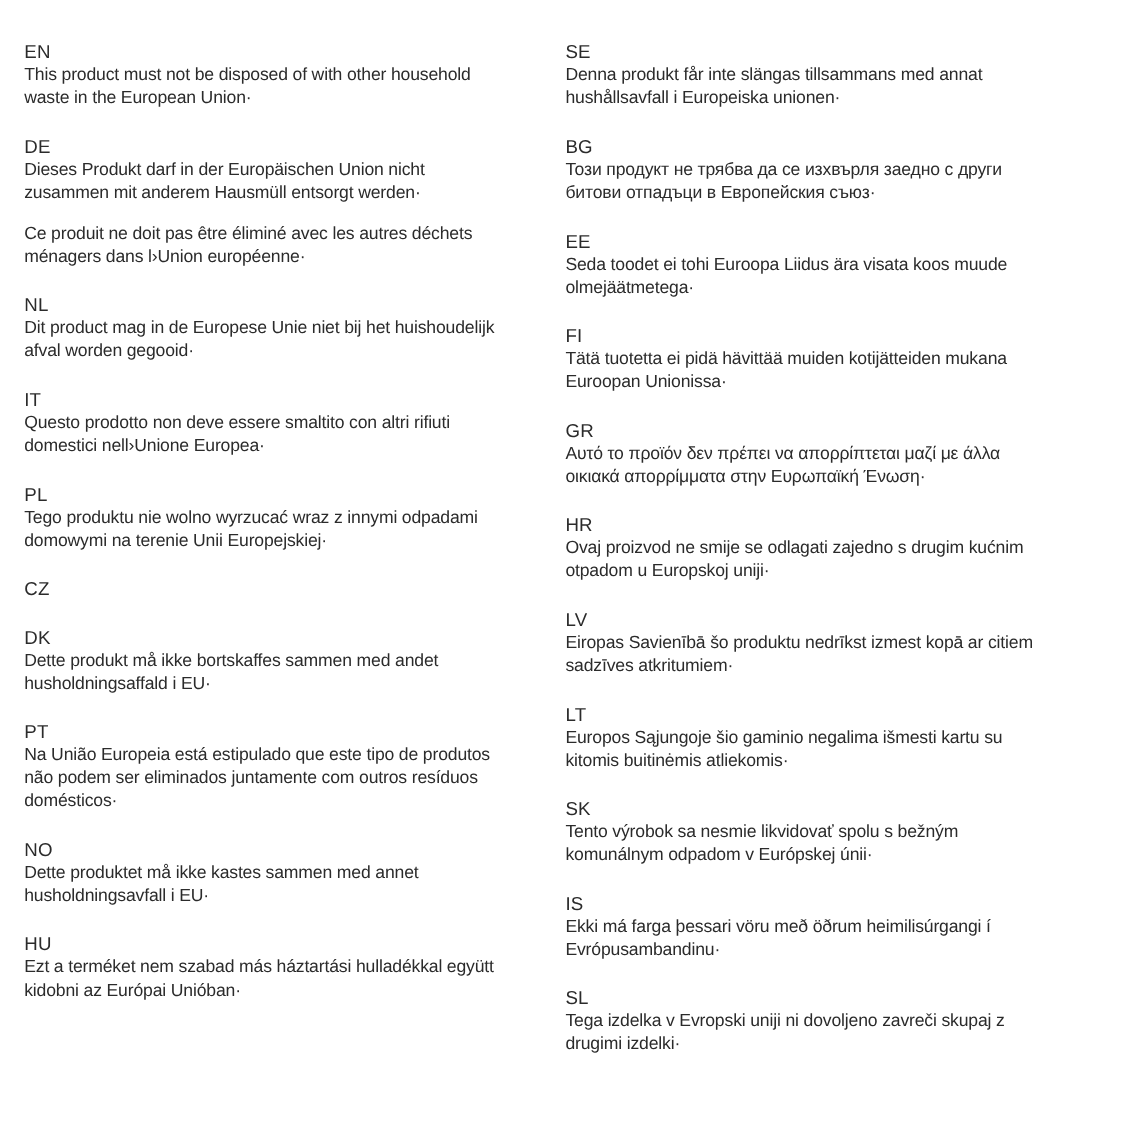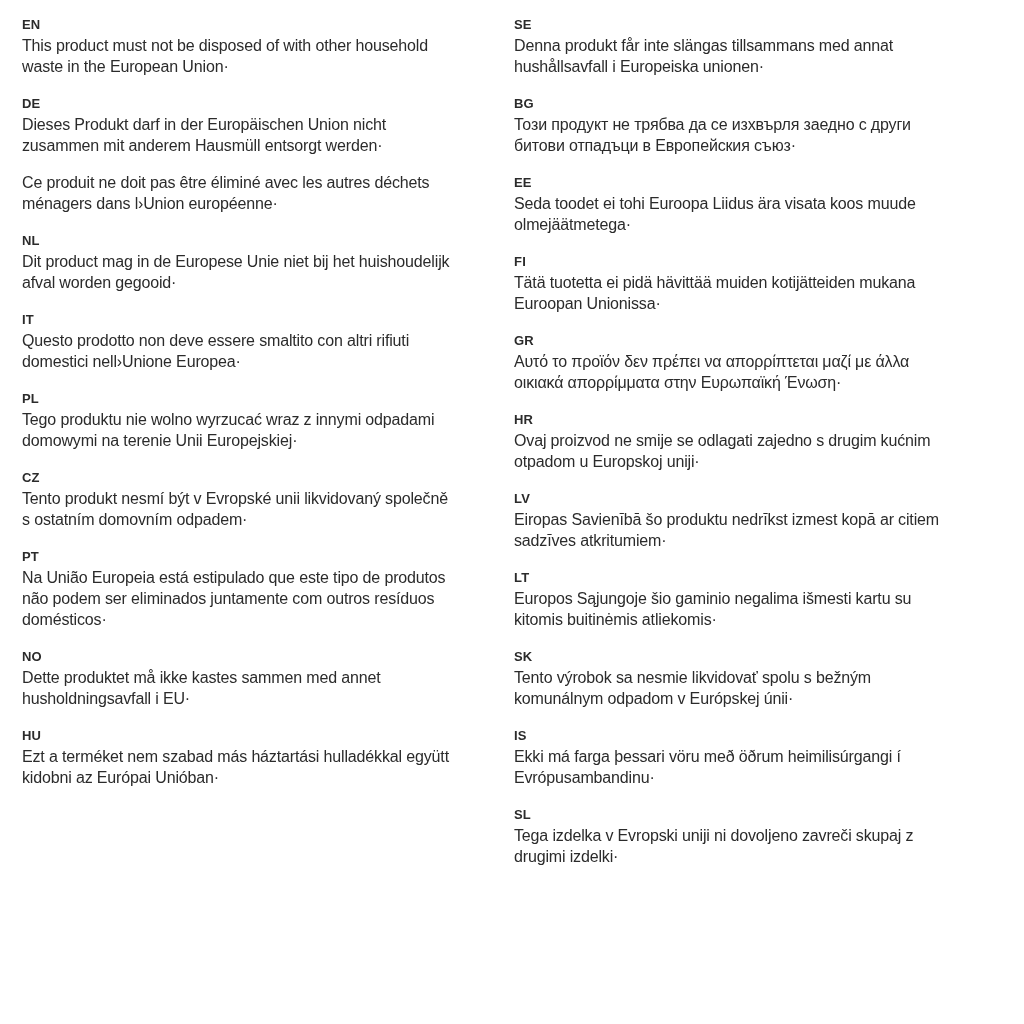--- a/index.html
+++ b/index.html
@@ -24,24 +24,25 @@
     flex: 0 0 492px;
   }
   .col.right {
     width: 502px;
     flex: 0 0 502px;
   }
   .notice {
     margin-bottom: 16px;
   }
   .lang-code {
-    font-size: 13px;
+    font-size: 17px;
     line-height: 21px;
-    font-weight: 700;
+    font-weight: 400;
     letter-spacing: 0.2px;
+    margin-top: 23px;
   }
   .notice-text {
     font-size: 16px;
     line-height: 21px;
     letter-spacing: -0.15px;
     white-space: pre;
   }
 </style>
 </head>
 <body>
@@ -73,22 +74,25 @@
       <div class="notice-text">Questo prodotto non deve essere smaltito con altri rifiuti
 domestici nell›Unione Europea·</div>
     </div>
     <div class="notice">
       <div class="lang-code">PL</div>
       <div class="notice-text">Tego produktu nie wolno wyrzucać wraz z innymi odpadami
 domowymi na terenie Unii Europejskiej·</div>
     </div>
     <div class="notice">
       <div class="lang-code">CZ</div>
-      <div class="notice-text">Tento produkt nesmí být v Evropské unii likvidovaný společně
-s ostatním domovním odpadem·</div>
+    </div>
+    <div class="notice">
+      <div class="lang-code">DK</div>
+      <div class="notice-text">Dette produkt må ikke bortskaffes sammen med andet
+husholdningsaffald i EU·</div>
     </div>
     <div class="notice">
       <div class="lang-code">PT</div>
       <div class="notice-text">Na União Europeia está estipulado que este tipo de produtos
 não podem ser eliminados juntamente com outros resíduos
 domésticos·</div>
     </div>
     <div class="notice">
       <div class="lang-code">NO</div>
       <div class="notice-text">Dette produktet må ikke kastes sammen med annet

